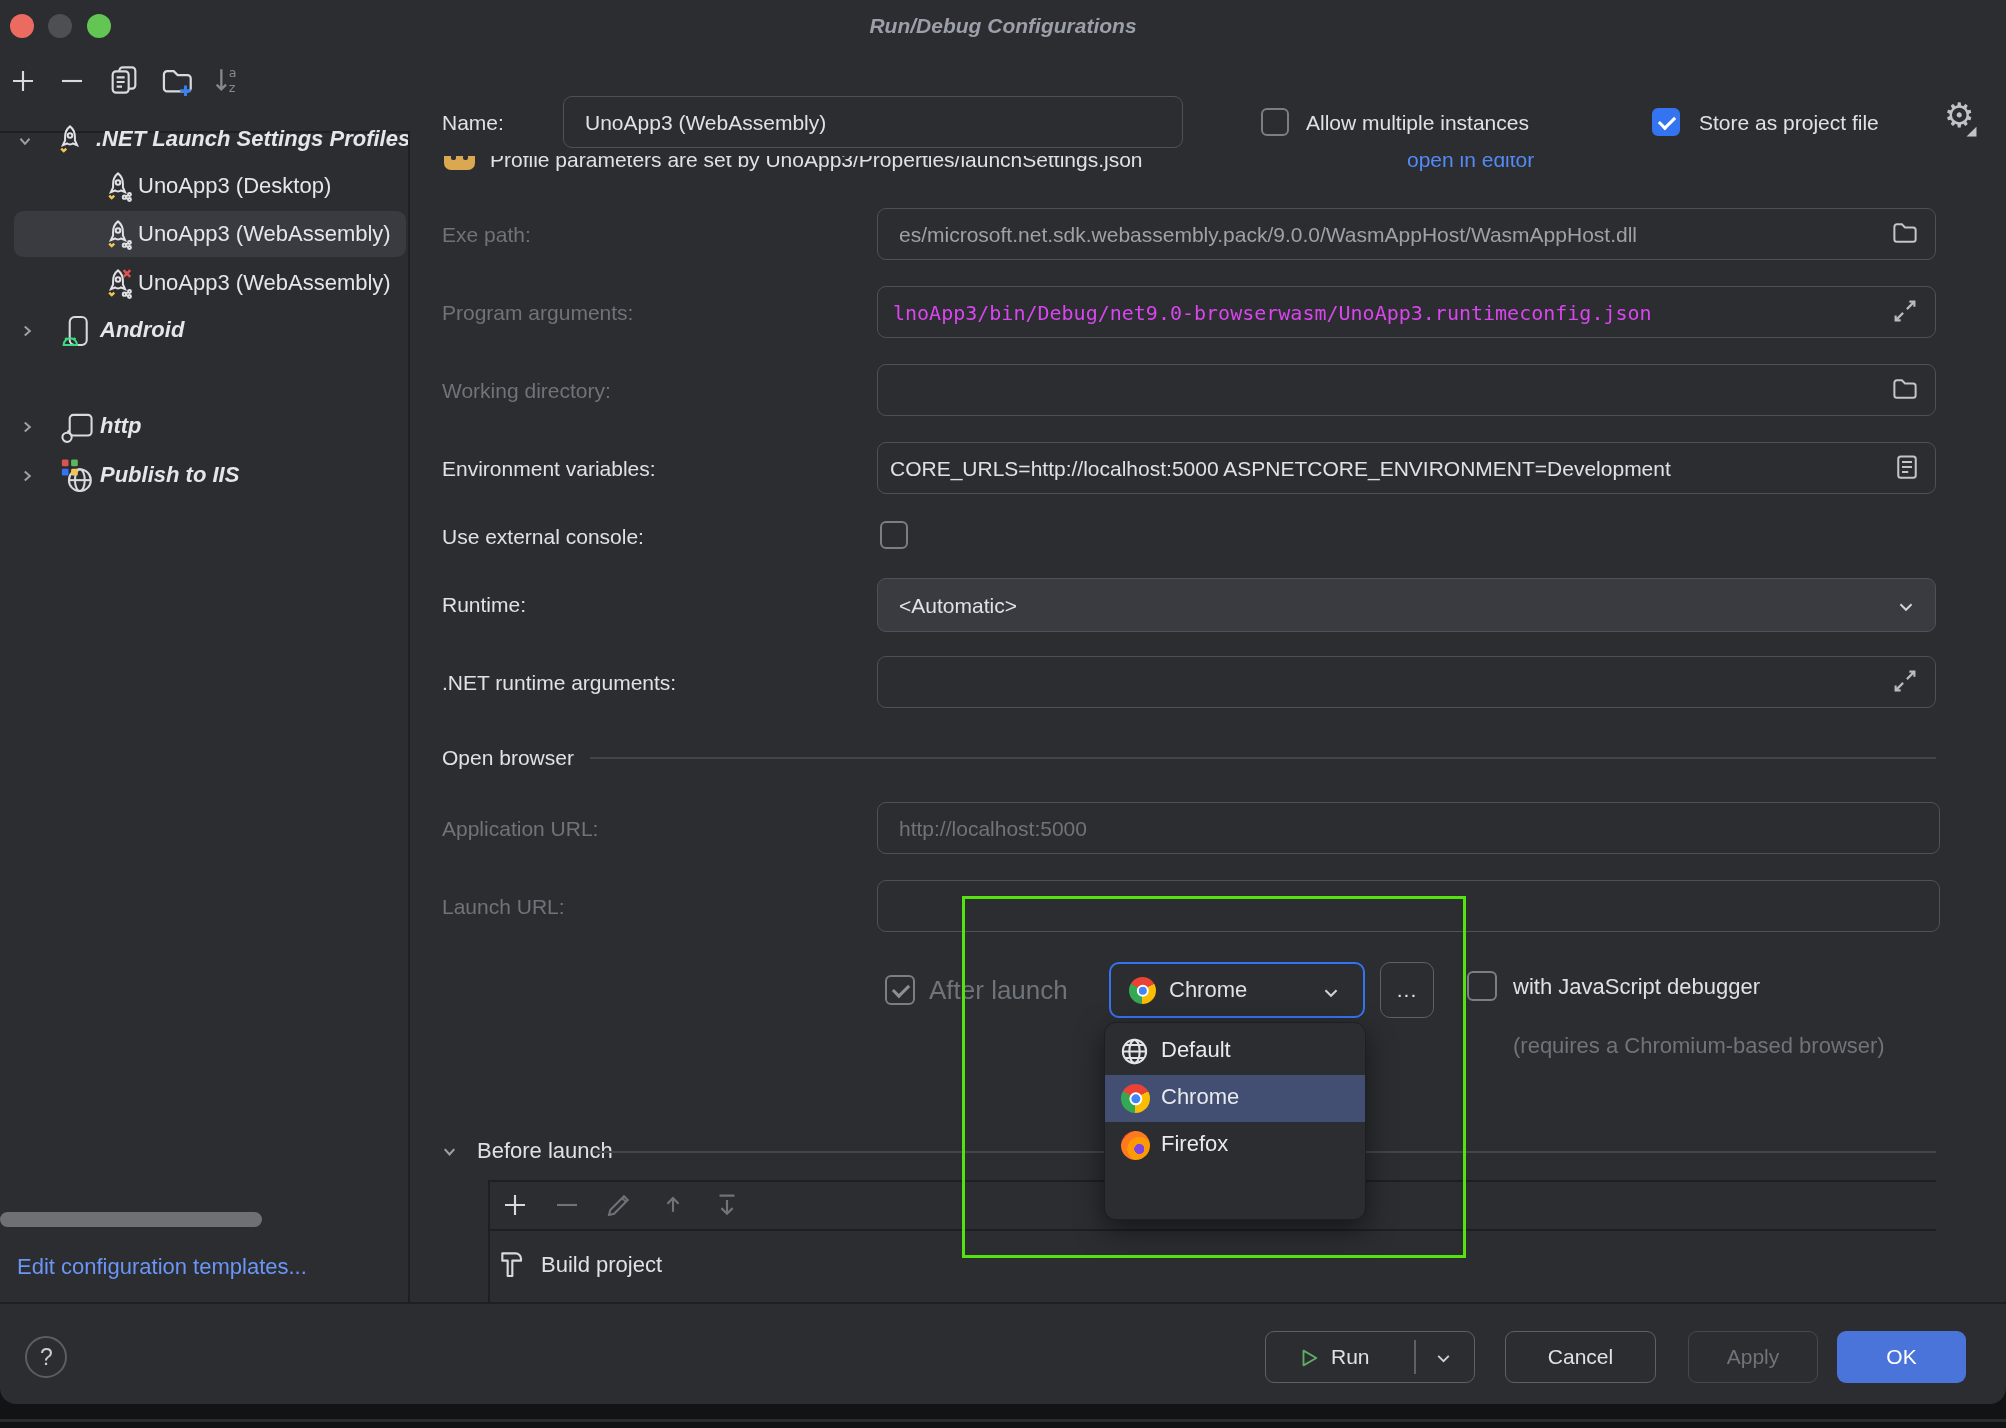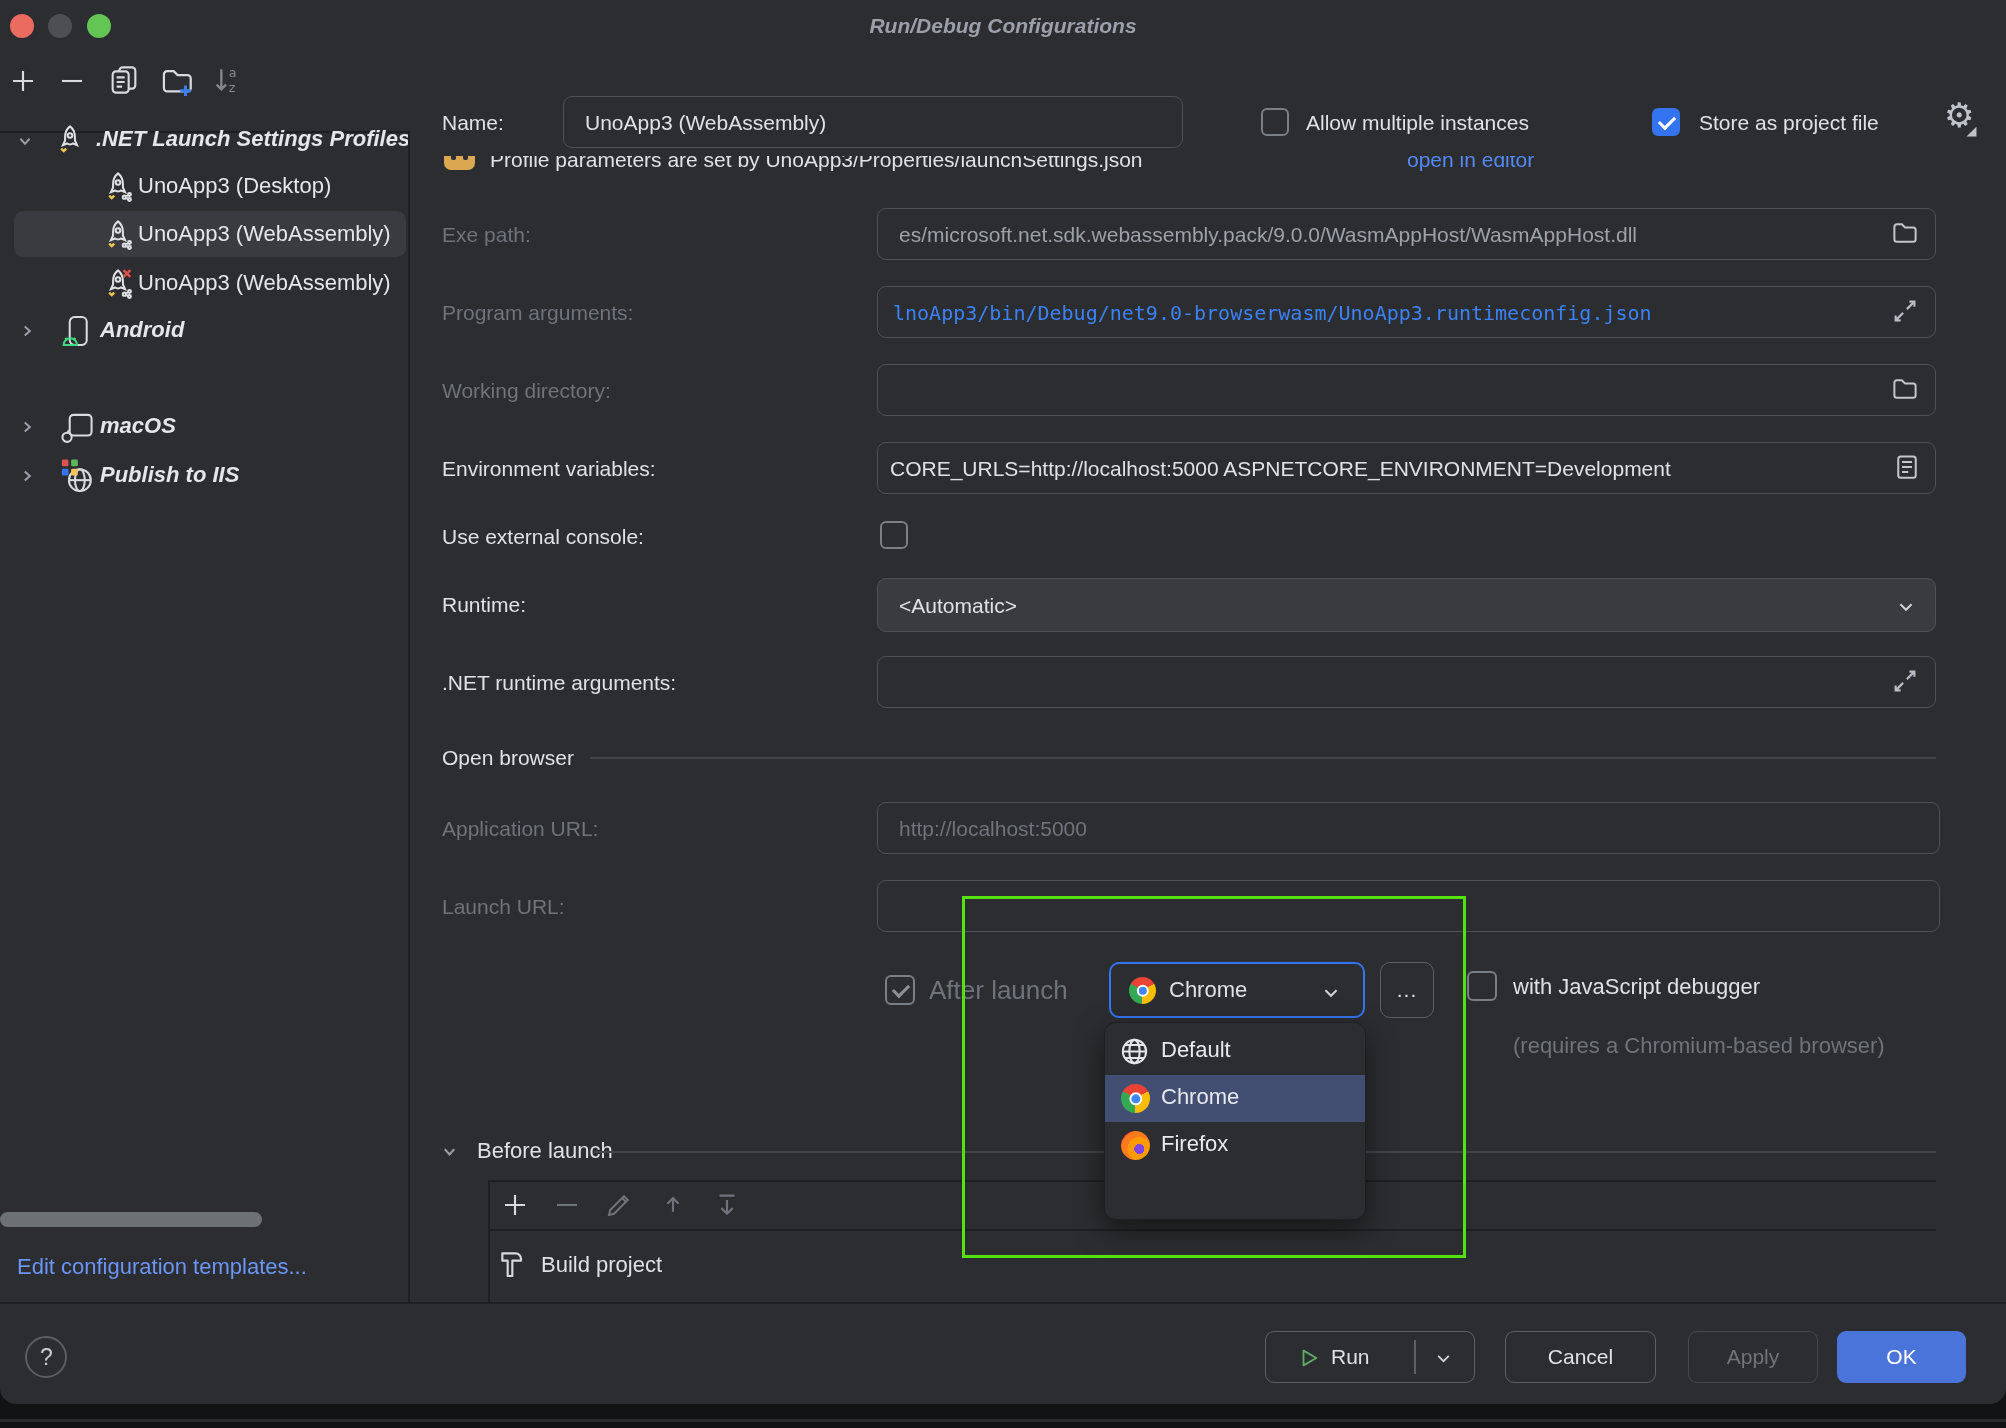--- a/index.html
+++ b/index.html
@@ -172,21 +172,21 @@
               <polyline points="6,4 10.5,8 6,12"></polyline>
             </svg>
           </span>
         <span class="ic" style="left:60px;top:7px;">
           <svg width="34" height="34" viewBox="0 0 28 28" fill="none" stroke="#d8dade" stroke-width="1.7">
             <rect x="8" y="4" width="18" height="17" rx="3"></rect>
             <circle cx="5.8" cy="22.5" r="3.8"></circle>
             <path d="M6.3 18.4 7.4 16.8"></path>
             </svg>
           </span>
-        <span class="treetxt b" style="left:100px;top:9px;">macOS</span>
+        <span class="treetxt b" style="left:100px;top:9px;">http</span>
       </div>
 
       <div class="abs" style="left:0;top:452px;width:409px;height:47px;">
         <span class="ic" style="left:18px;top:15px;">
           <svg width="18" height="18" viewBox="0 0 16 16" fill="none" stroke="#9ba0a8" stroke-width="1.8">
               <polyline points="6,4 10.5,8 6,12"></polyline>
             </svg>
           </span>
         <span class="ic" style="left:58px;top:5px;">
           <svg width="36" height="36" viewBox="0 0 28 28" fill="none" stroke="#d8dade" stroke-width="1.6">
@@ -234,21 +234,21 @@
     <div class="field" style="left:877px;top:208px;width:1059px;height:52px;"></div>
     <div class="txt" style="left:899px;top:221px;color:#9da1a8;">es/microsoft.net.sdk.webassembly.pack/9.0.0/WasmAppHost/WasmAppHost.dll</div>
     <span class="ic" style="left:1890px;top:218px;">
       <svg width="30" height="30" viewBox="0 0 24 24" fill="none" stroke="#c2c5cb" stroke-width="1.6">
         <path d="M3.5 7A2 2 0 0 1 5.5 5h4L12 7.5h6.5a2 2 0 0 1 2 2V17a2 2 0 0 1-2 2h-13a2 2 0 0 1-2-2z"></path>
         </svg>
       </span>
 
     <div class="txt dim" style="left:442px;top:299px;">Program arguments:</div>
     <div class="field" style="left:877px;top:286px;width:1059px;height:52px;"></div>
-    <div class="txt mono" style="left:893px;top:300px;color:#3b82f6;">lnoApp3/bin/Debug/net9.0-browserwasm/UnoApp3.runtimeconfig.json</div>
+    <div class="txt mono" style="left:893px;top:300px;color:#d946ef;">lnoApp3/bin/Debug/net9.0-browserwasm/UnoApp3.runtimeconfig.json</div>
     <span class="ic" style="left:1890px;top:296px;">
       <svg width="30" height="30" viewBox="0 0 24 24" fill="none" stroke="#b9bcc2" stroke-width="1.7">
         <polyline points="15.5,4.5 19.5,4.5 19.5,8.5"></polyline>
           <path d="M19.5 4.5 13.5 10.5"></path>
         <polyline points="8.5,19.5 4.5,19.5 4.5,15.5"></polyline>
           <path d="M4.5 19.5 10.5 13.5"></path>
         </svg>
       </span>
 
     <div class="txt dim" style="left:442px;top:377px;">Working directory:</div>

